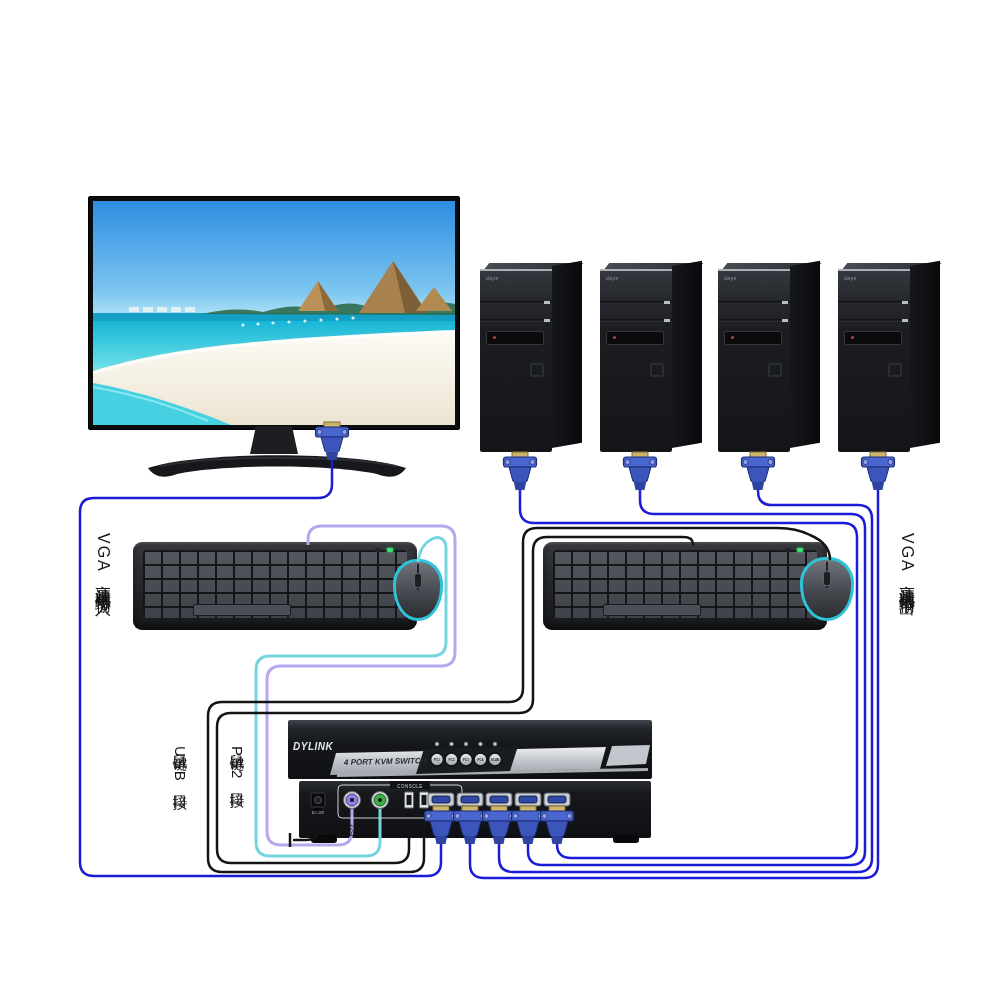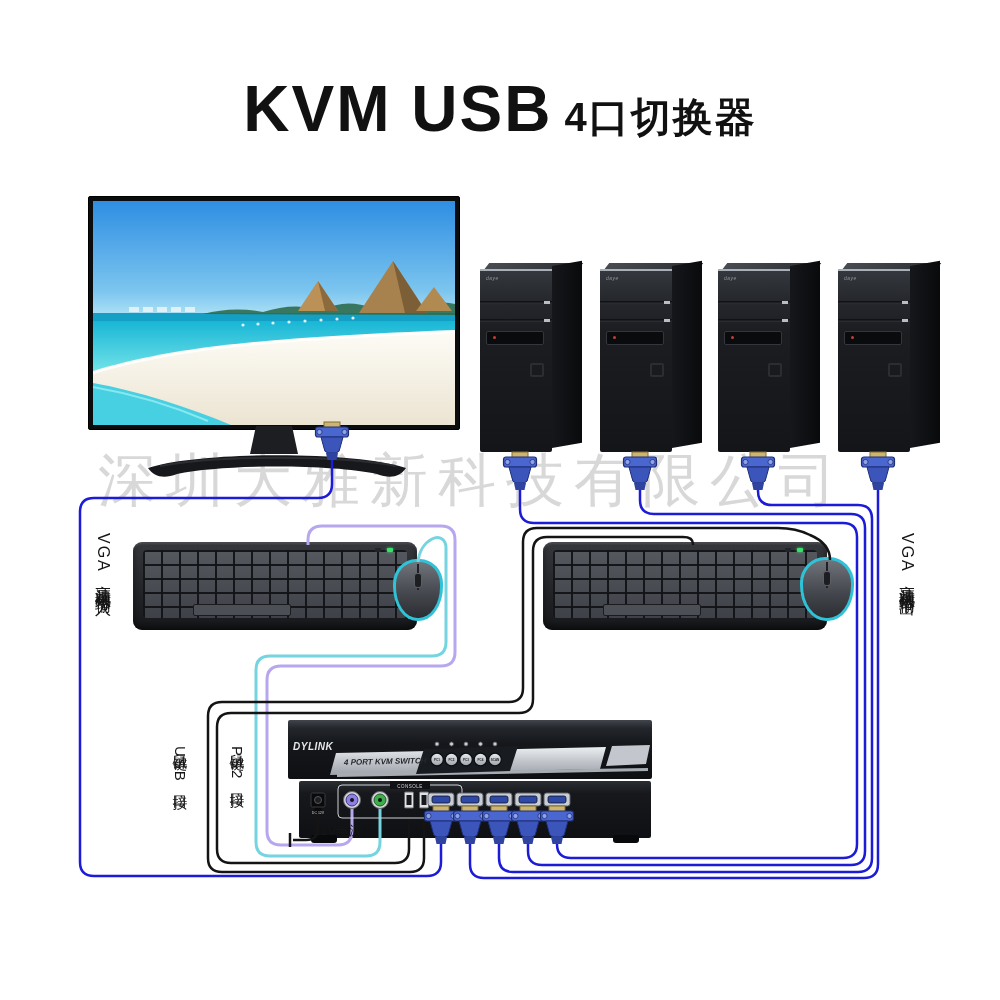--- a/index.html
+++ b/index.html
@@ -76,25 +76,21 @@
   .svg-model{font:italic bold 8px "Liberation Sans",sans-serif;fill:#26292e;}
   .svg-btn-label{font:bold 3px "Liberation Sans",sans-serif;fill:#24272c;text-anchor:middle;}
   .svg-port-label{font:3.5px "Liberation Sans",sans-serif;fill:#cdd0d5;text-anchor:middle;}
   .svg-console{font:4.5px "Liberation Sans",sans-serif;fill:#d6d9dd;text-anchor:middle;letter-spacing:.5px;}
 </style>
 </head>
 <body>
 
 <div id="canvas">
 
-  <div class="title-row">
-    <span class="title-latin">KVM USB</span><span class="title-cjk">4口切换器</span>
-  </div>
-
-  <div class="watermark">深圳大雅新科技有限公司</div>
+
 
   <div class="monitor">
     <div class="screen">
       <svg width="362" height="224" viewBox="0 0 362 224">
         <defs>
           <linearGradient id="skyg" x1="0" y1="0" x2="0" y2="1">
             <stop offset="0" stop-color="#2e8ee2"></stop>
               <stop offset="0.75" stop-color="#7cc5ef"></stop>
               <stop offset="1" stop-color="#b9e7f7"></stop>
           </linearGradient>

